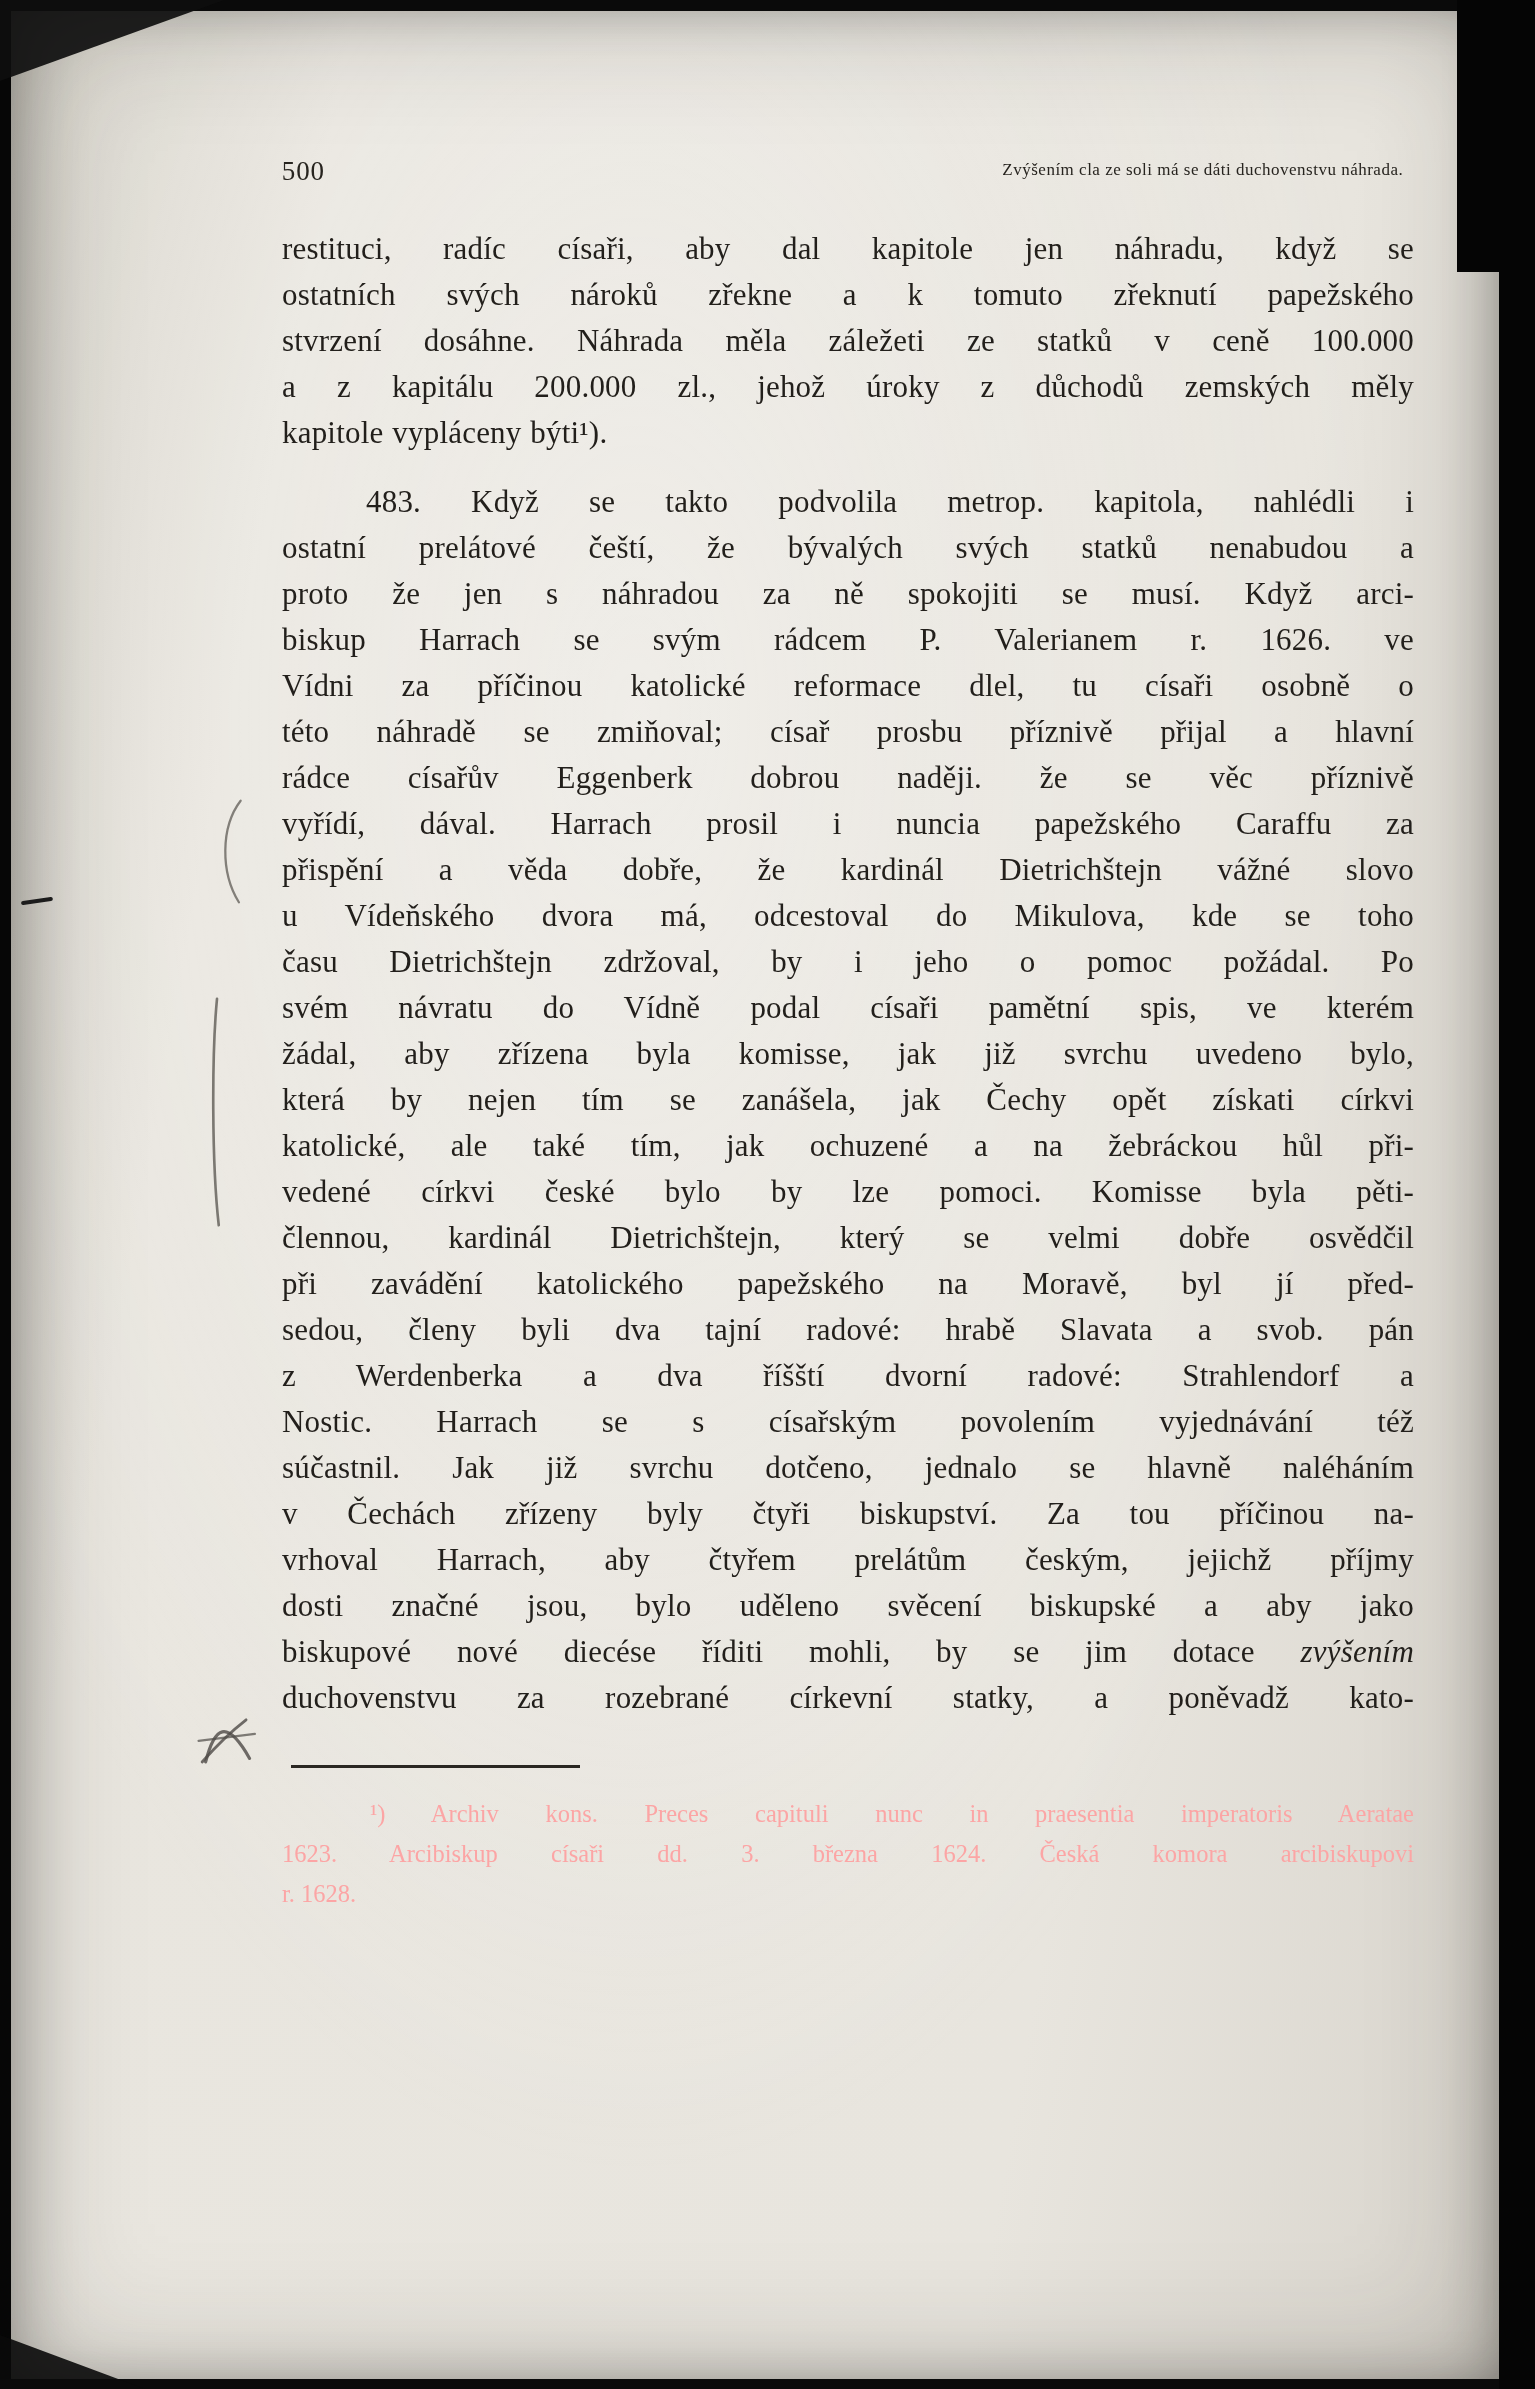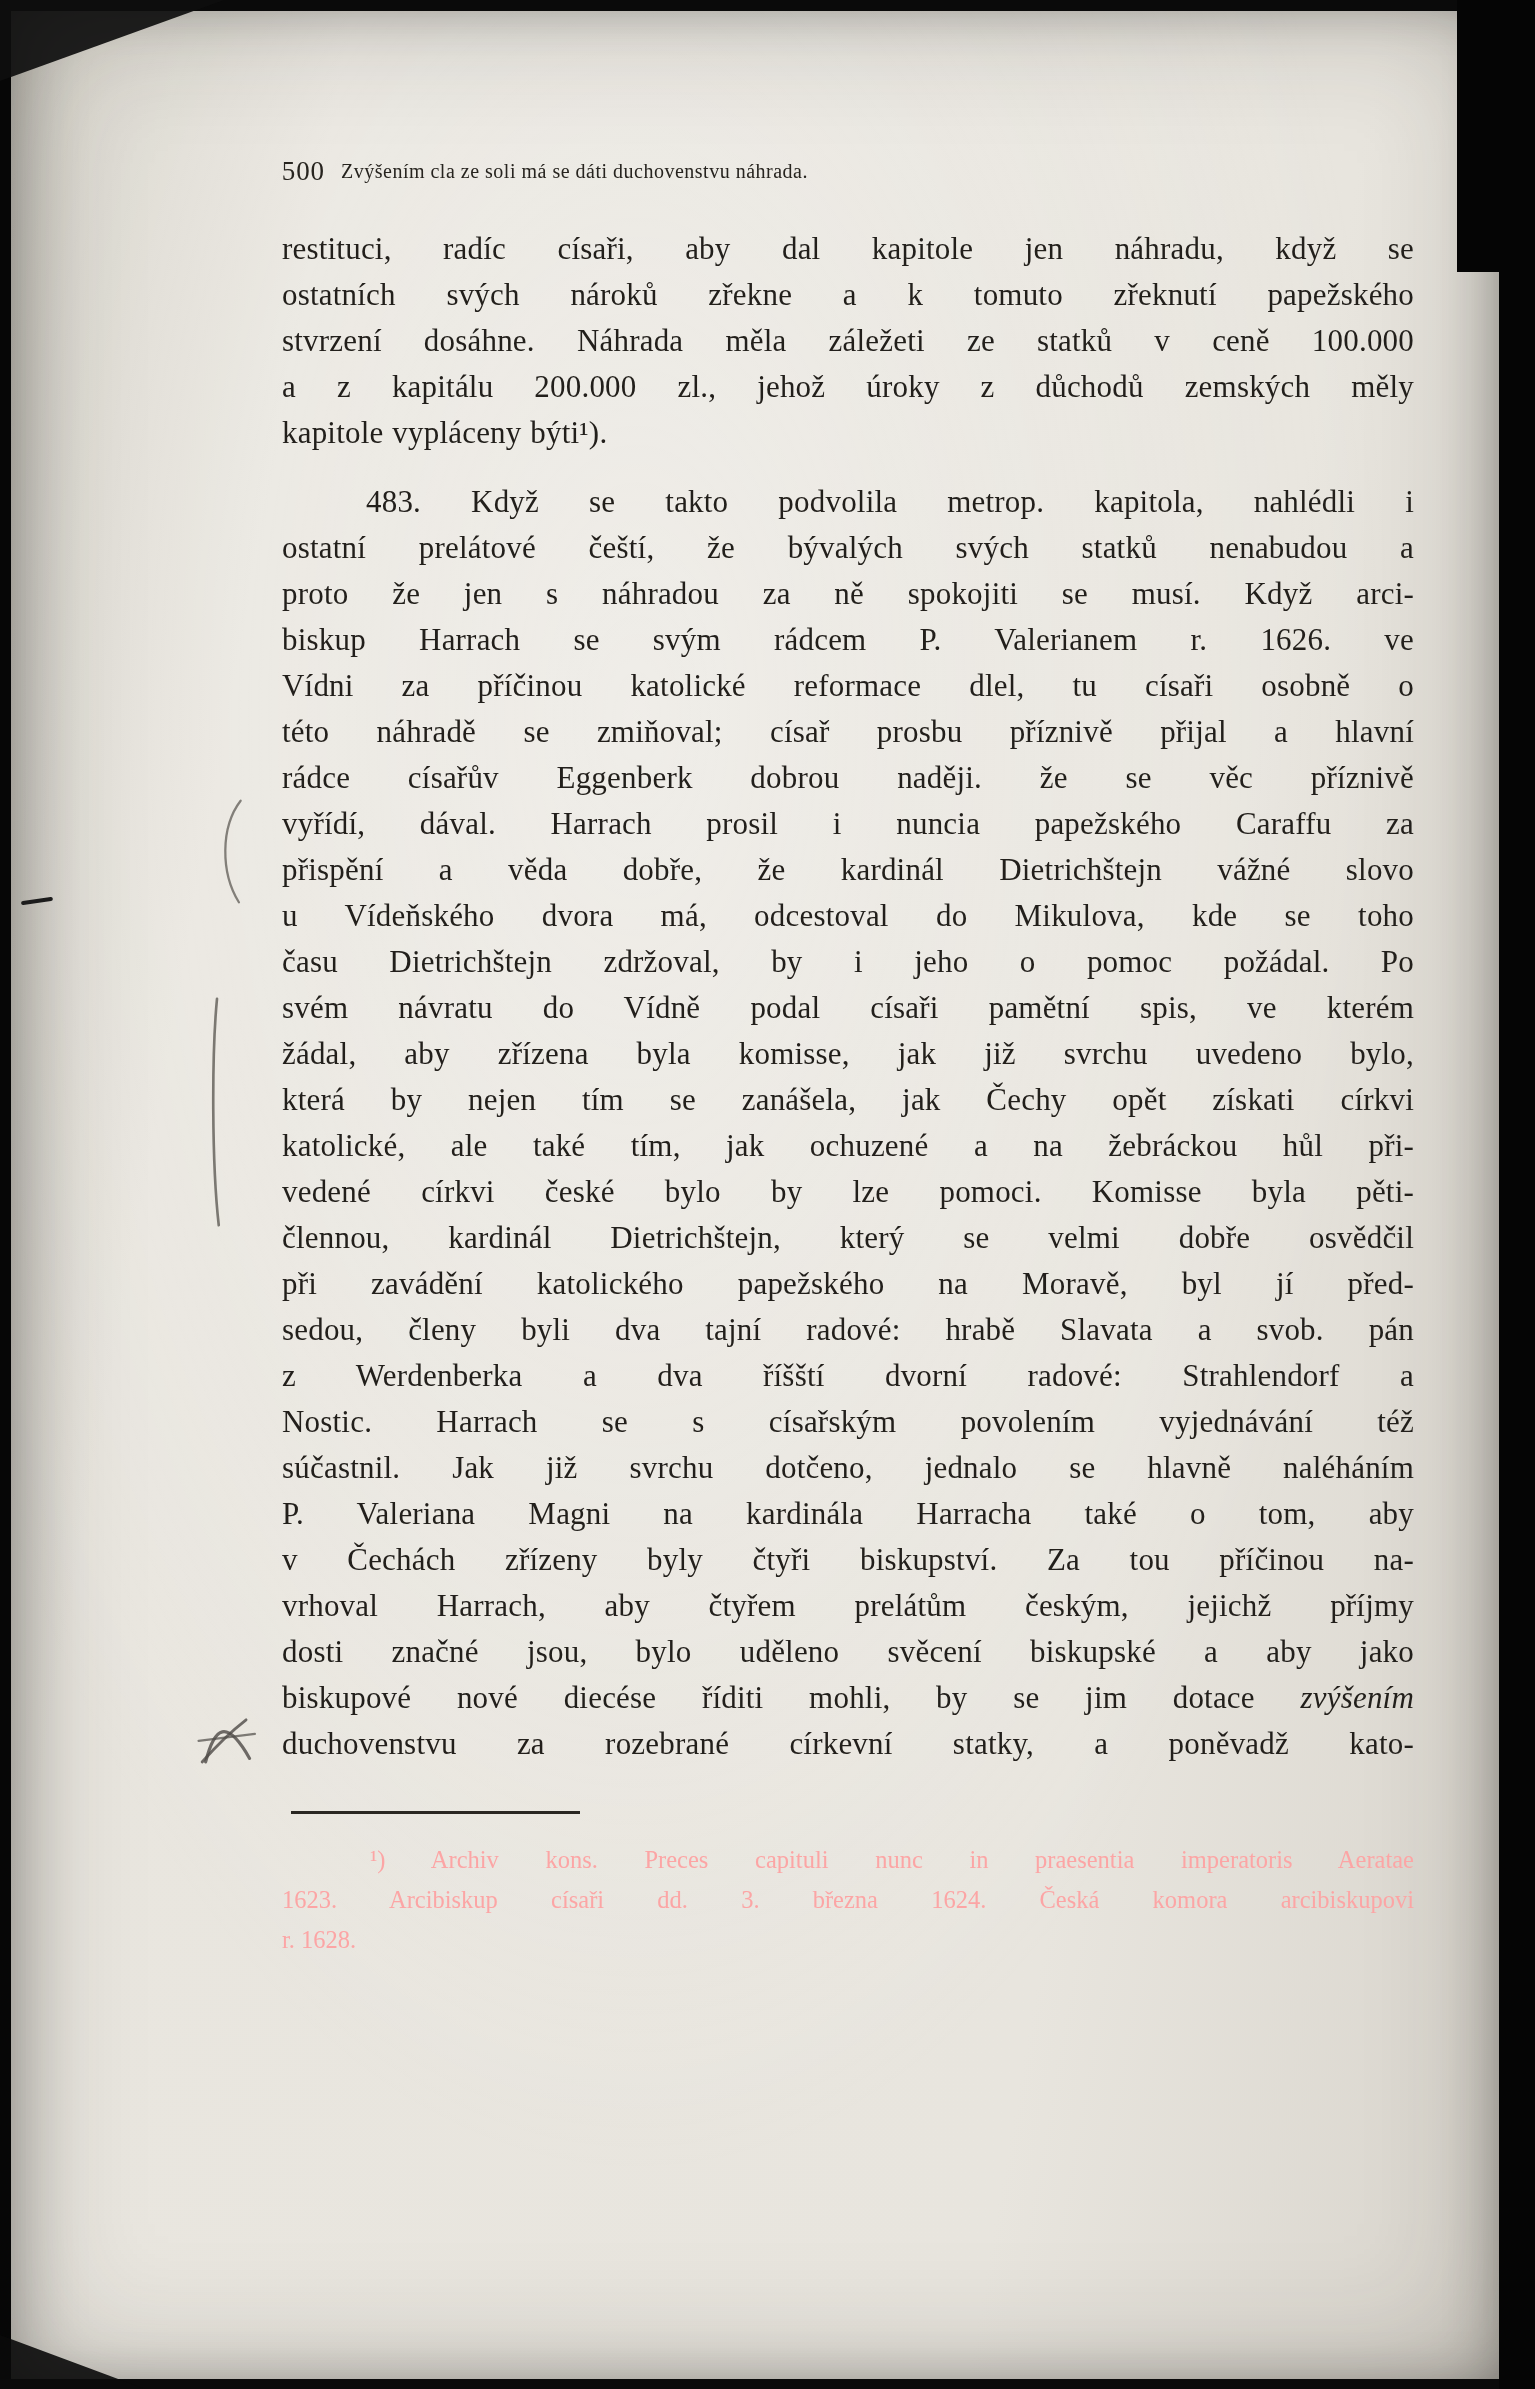--- a/index.html
+++ b/index.html
@@ -23,22 +23,22 @@
   .wedge-topleft { position:absolute; top:0; left:0; width:0; height:0;
     border-top:81px solid rgba(14,14,14,0.92); border-right:224px solid transparent; }
   .wedge-bottomleft { position:absolute; bottom:0; left:0; width:0; height:0;
     border-bottom:54px solid rgba(10,10,10,0.9); border-right:145px solid transparent; }
   .edge-dash { position:absolute; left:21px; top:899px; width:32px; height:4.4px;
     background:#1c1c1c; border-radius:2.6px; transform:rotate(-8deg); }
 
   
   .running-head { position:absolute; left:280px; top:156px; width:1132px; height:40px; color:#27241f; }
   .pagenum { position:absolute; left:1.8px; top:0; font-size:27px; letter-spacing:0.9px; }
-  .head-title { position:absolute; left:61px; right:8.8px; top:4.4px; text-align:left;
-    font-size:20px; letter-spacing:0.5px; }
+  .head-title { position:absolute; left:61px; right:8.8px; top:4.4px; text-align:right;
+    font-size:17px; letter-spacing:0.5px; }
 
   
   .textblock { position:absolute; left:282px; top:226px; width:1132px; color:#221f1b; }
   .line { font-size:31px; line-height:46px; text-align:justify; word-spacing:0.9px; letter-spacing:0.2px; }
   .just { text-align-last: justify; }
   .p2 { margin-top:23px; }
   .p2 .lines .line:first-child { text-indent:84px; }
   .it { font-style:italic; }
 
   
@@ -101,21 +101,20 @@
           <div class="line just">žádal, aby zřízena byla komisse, jak již svrchu uvedeno bylo,</div>
           <div class="line just">která by nejen tím se zanášela, jak Čechy opět získati církvi</div>
           <div class="line just">katolické, ale také tím, jak ochuzené a na žebráckou hůl při-</div>
           <div class="line just">vedené církvi české bylo by lze pomoci. Komisse byla pěti-</div>
           <div class="line just">člennou, kardinál Dietrichštejn, který se velmi dobře osvědčil</div>
           <div class="line just">při zavádění katolického papežského na Moravě, byl jí před-</div>
           <div class="line just">sedou, členy byli dva tajní radové: hrabě Slavata a svob. pán</div>
           <div class="line just">z Werdenberka a dva říšští dvorní radové: Strahlendorf a</div>
           <div class="line just">Nostic. Harrach se s císařským povolením vyjednávání též</div>
           <div class="line just">súčastnil. Jak již svrchu dotčeno, jednalo se hlavně naléháním</div>
-          <div class="line just">P. Valeriana Magni na kardinála Harracha také o tom, aby</div>
           <div class="line just">v Čechách zřízeny byly čtyři biskupství. Za tou příčinou na-</div>
           <div class="line just">vrhoval Harrach, aby čtyřem prelátům českým, jejichž příjmy</div>
           <div class="line just">dosti značné jsou, bylo uděleno svěcení biskupské a aby jako</div>
         </div>
       <div class="line just">
         <span>biskupové nové diecése říditi mohli, by se jim dotace</span>
         <i class="it">zvýšením</i>
       </div>
       <div class="line just">duchovenstvu za rozebrané církevní statky, a poněvadž kato-</div>
     </div>

